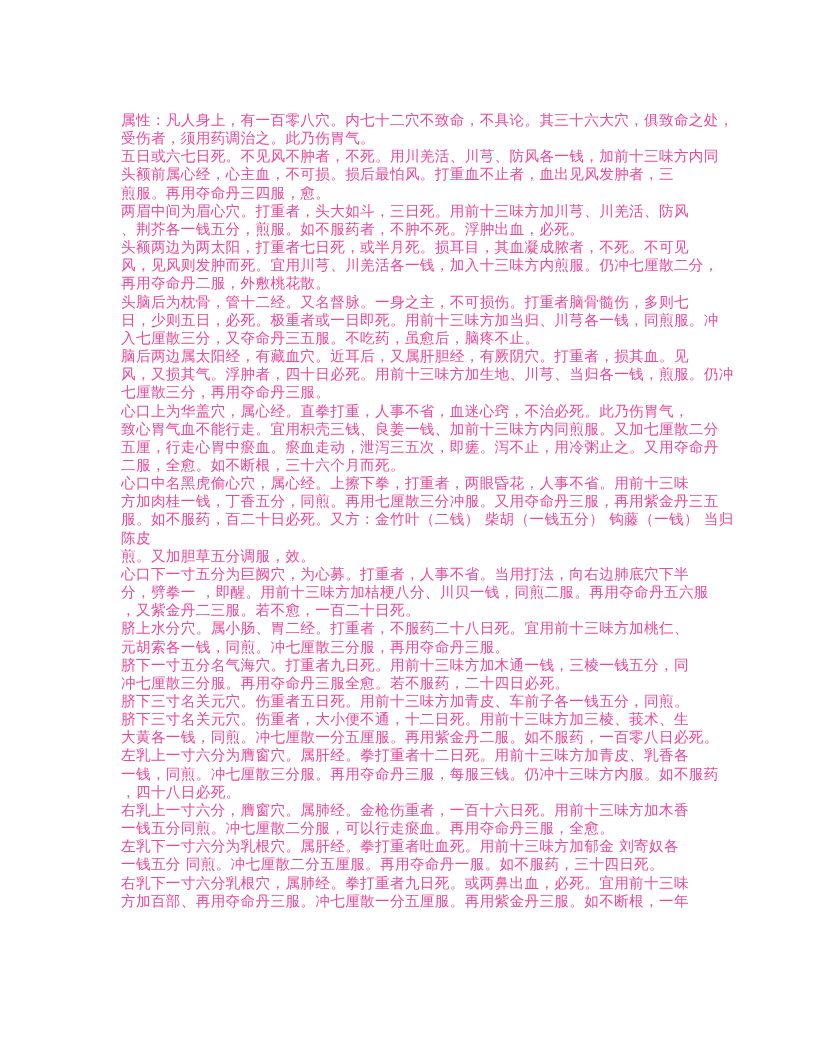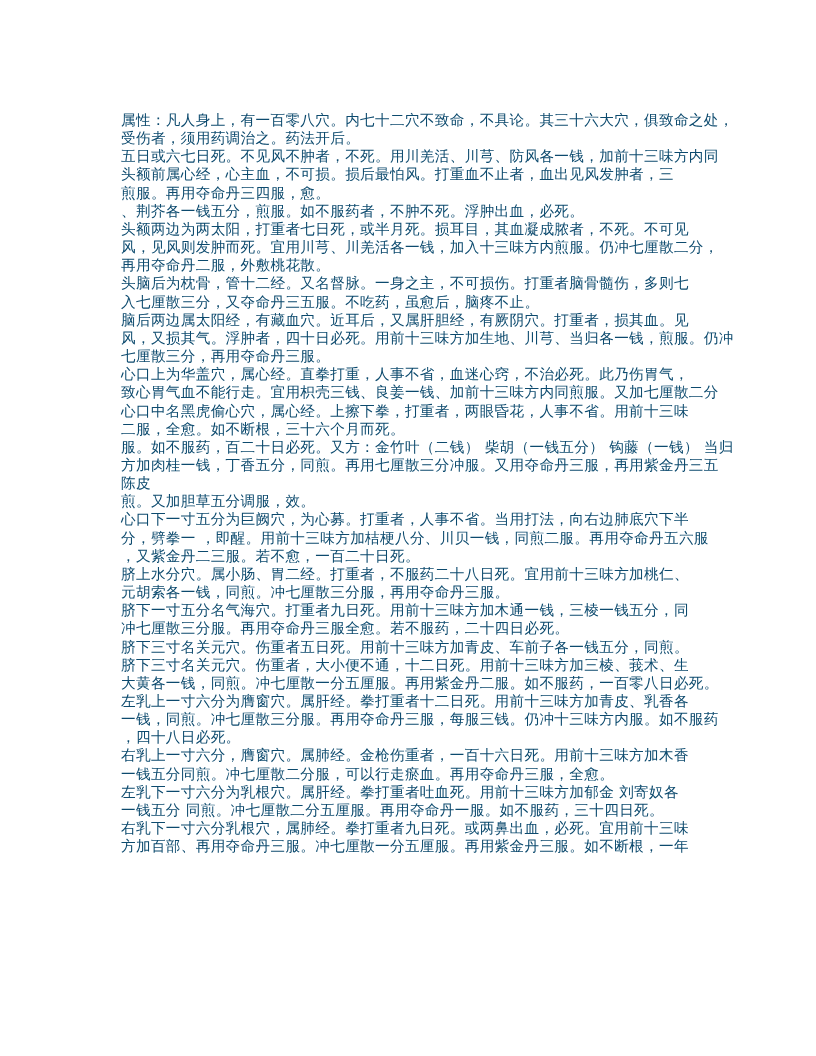--- a/index.html
+++ b/index.html
@@ -21,54 +21,57 @@
     background: #ffffff;
   }
   .text-block {
     position: absolute;
     left: 121px;
     top: 111px;
     width: 580px;
     font-family: "DejaVu Serif", "Liberation Serif", serif;
     font-size: 14.6px;
     line-height: 18.16px;
-    color: #0c4a6e;
+    color: #ec4899;
     letter-spacing: 0.35px;
   }
   .line {
     display: block;
     white-space: pre;
     height: 18.16px;
   }
 </style>
 </head>
 <body>
 
 <div class="page">
   <div class="text-block">
     <span class="line">属性：凡人身上，有一百零八穴。内七十二穴不致命，不具论。其三十六大穴，俱致命之处，</span>
-    <span class="line">受伤者，须用药调治之。药法开后。</span>
+    <span class="line">受伤者，须用药调治之。此乃伤胃气。</span>
     <span class="line">五日或六七日死。不见风不肿者，不死。用川羌活、川芎、防风各一钱，加前十三味方内同</span>
     <span class="line">头额前属心经，心主血，不可损。损后最怕风。打重血不止者，血出见风发肿者，三</span>
     <span class="line">煎服。再用夺命丹三四服，愈。</span>
+    <span class="line">两眉中间为眉心穴。打重者，头大如斗，三日死。用前十三味方加川芎、川羌活、防风</span>
     <span class="line">、荆芥各一钱五分，煎服。如不服药者，不肿不死。浮肿出血，必死。</span>
     <span class="line">头额两边为两太阳，打重者七日死，或半月死。损耳目，其血凝成脓者，不死。不可见</span>
     <span class="line">风，见风则发肿而死。宜用川芎、川羌活各一钱，加入十三味方内煎服。仍冲七厘散二分，</span>
     <span class="line">再用夺命丹二服，外敷桃花散。</span>
     <span class="line">头脑后为枕骨，管十二经。又名督脉。一身之主，不可损伤。打重者脑骨髓伤，多则七</span>
+    <span class="line">日，少则五日，必死。极重者或一日即死。用前十三味方加当归、川芎各一钱，同煎服。冲</span>
     <span class="line">入七厘散三分，又夺命丹三五服。不吃药，虽愈后，脑疼不止。</span>
     <span class="line">脑后两边属太阳经，有藏血穴。近耳后，又属肝胆经，有厥阴穴。打重者，损其血。见</span>
     <span class="line">风，又损其气。浮肿者，四十日必死。用前十三味方加生地、川芎、当归各一钱，煎服。仍冲</span>
     <span class="line">七厘散三分，再用夺命丹三服。</span>
     <span class="line">心口上为华盖穴，属心经。直拳打重，人事不省，血迷心窍，不治必死。此乃伤胃气，</span>
     <span class="line">致心胃气血不能行走。宜用枳壳三钱、良姜一钱、加前十三味方内同煎服。又加七厘散二分</span>
+    <span class="line">五厘，行走心胃中瘀血。瘀血走动，泄泻三五次，即瘥。泻不止，用冷粥止之。又用夺命丹</span>
+    <span class="line">二服，全愈。如不断根，三十六个月而死。</span>
     <span class="line">心口中名黑虎偷心穴，属心经。上擦下拳，打重者，两眼昏花，人事不省。用前十三味</span>
-    <span class="line">二服，全愈。如不断根，三十六个月而死。</span>
+    <span class="line">方加肉桂一钱，丁香五分，同煎。再用七厘散三分冲服。又用夺命丹三服，再用紫金丹三五</span>
     <span class="line">服。如不服药，百二十日必死。又方：金竹叶（二钱） 柴胡（一钱五分） 钩藤（一钱） 当归</span>
-    <span class="line">方加肉桂一钱，丁香五分，同煎。再用七厘散三分冲服。又用夺命丹三服，再用紫金丹三五</span>
     <span class="line">陈皮</span>
     <span class="line">煎。又加胆草五分调服，效。</span>
     <span class="line">心口下一寸五分为巨阙穴，为心募。打重者，人事不省。当用打法，向右边肺底穴下半</span>
     <span class="line">分，劈拳一 ，即醒。用前十三味方加桔梗八分、川贝一钱，同煎二服。再用夺命丹五六服</span>
     <span class="line">，又紫金丹二三服。若不愈，一百二十日死。</span>
     <span class="line">脐上水分穴。属小肠、胃二经。打重者，不服药二十八日死。宜用前十三味方加桃仁、</span>
     <span class="line">元胡索各一钱，同煎。冲七厘散三分服，再用夺命丹三服。</span>
     <span class="line">脐下一寸五分名气海穴。打重者九日死。用前十三味方加木通一钱，三棱一钱五分，同</span>
     <span class="line">冲七厘散三分服。再用夺命丹三服全愈。若不服药，二十四日必死。</span>
     <span class="line">脐下三寸名关元穴。伤重者五日死。用前十三味方加青皮、车前子各一钱五分，同煎。</span>

